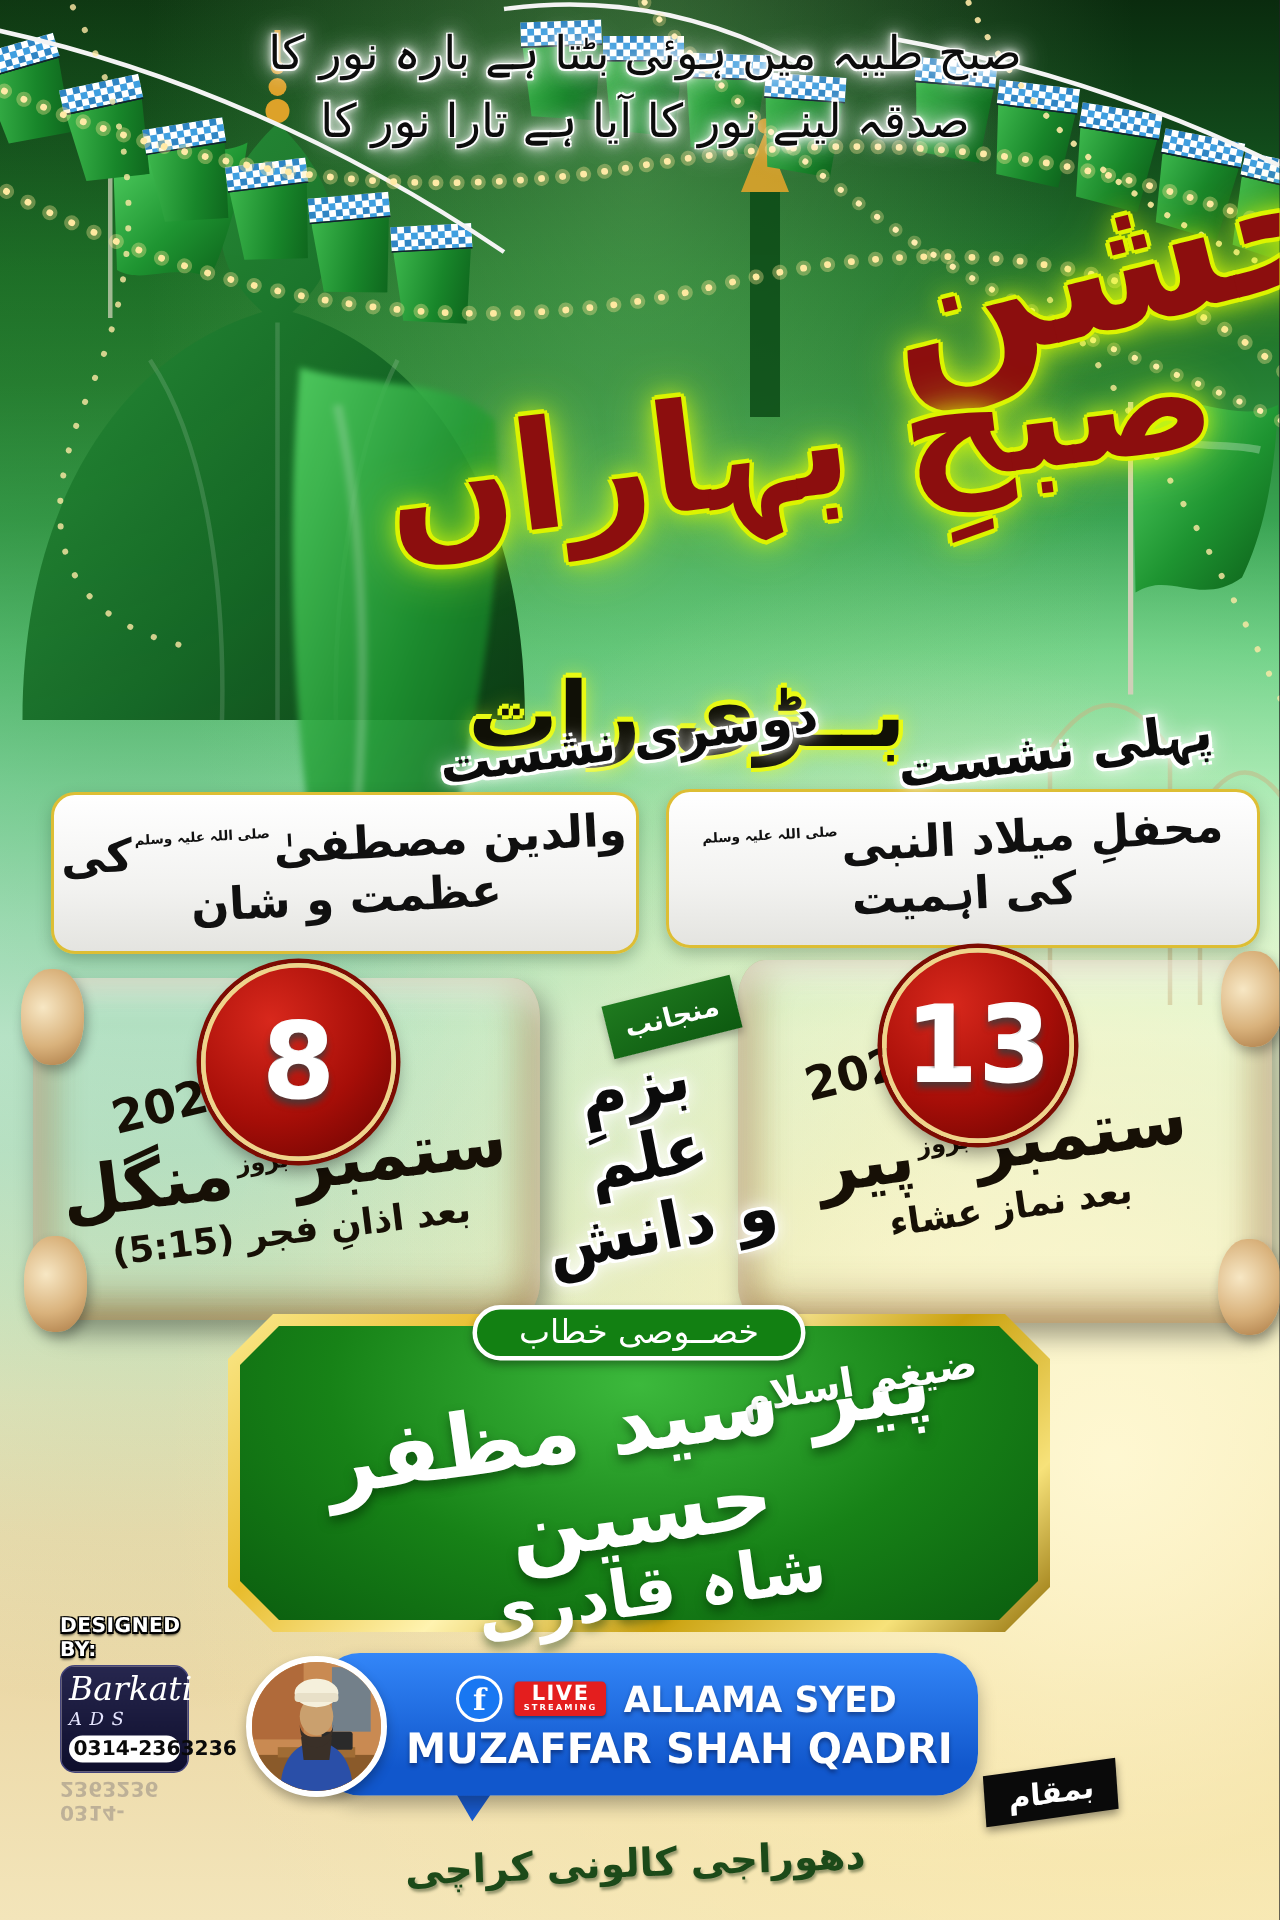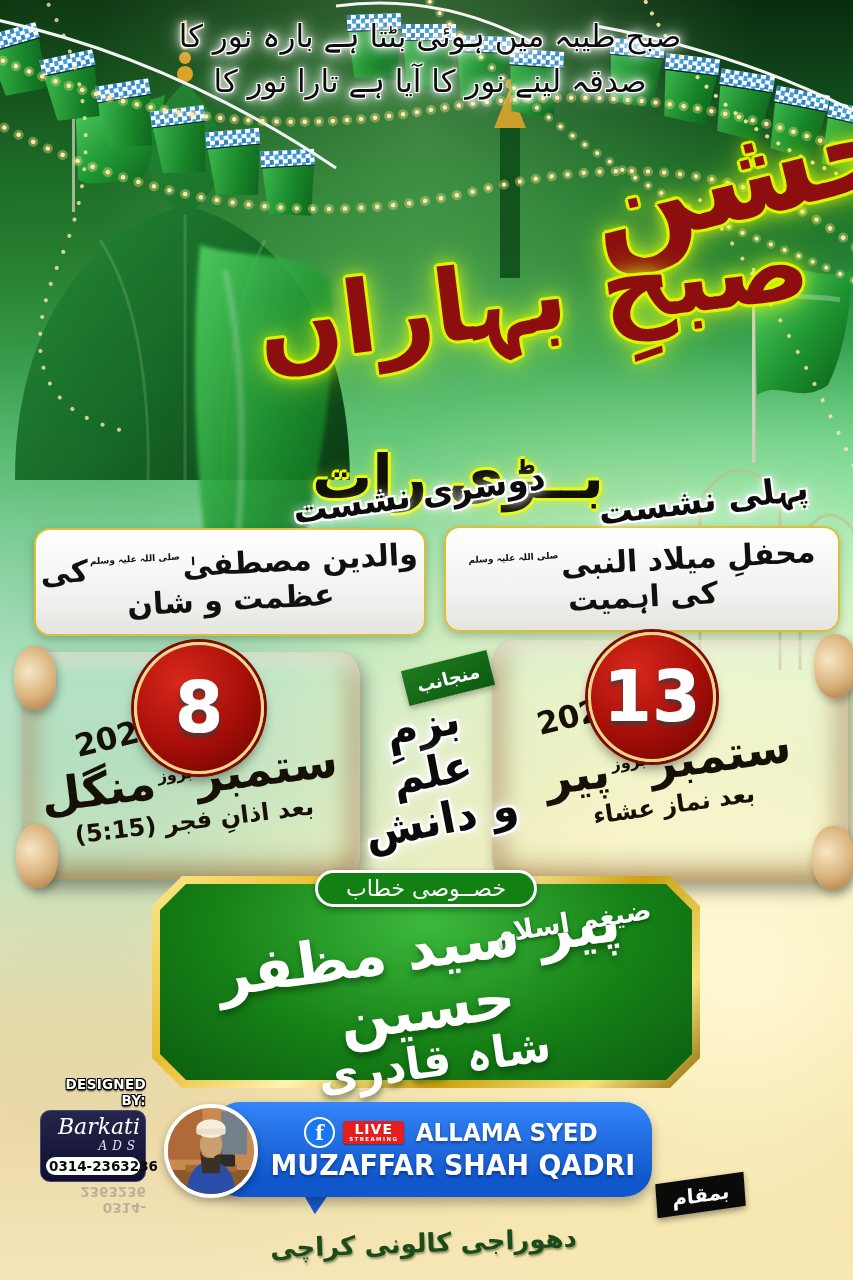--- a/index.html
+++ b/index.html
@@ -139,21 +139,21 @@
     text-shadow:0 2px 4px rgba(0,40,0,.6);}
   .speaker-name{position:absolute;inset:46px 16px 8px 16px;z-index:15;
     display:flex;flex-direction:column;align-items:center;justify-content:center;
     transform:rotate(-8deg);direction:rtl;color:#fff;text-align:center;}
   .speaker-line1{font-size:58px;font-weight:bold;line-height:1.05;
     text-shadow:0 4px 7px rgba(0,40,0,.55);}
   .speaker-line2{font-size:44px;font-weight:bold;line-height:1.0;
     text-shadow:0 4px 7px rgba(0,40,0,.55);}
 
   
-  .designer{position:absolute;left:40px;top:1076px;width:106px;z-index:16;text-align:right;}
+  .designer{position:absolute;left:40px;top:1076px;width:86px;z-index:16;text-align:left;}
   .designer-heading{font-size:13.5px;font-weight:bold;color:#fff;letter-spacing:.3px;
     text-shadow:-1px -1px 0 #000,1px -1px 0 #000,-1px 1px 0 #000,1px 1px 0 #000,0 2px 2px #000;}
   .designer-card{margin-top:2px;background:linear-gradient(180deg,#26264e,#0e0e2c);
     border:1px solid #44447a;border-radius:10px;padding:4px 5px 6px;}
   .brand{font-family:"DejaVu Serif",serif;font-style:italic;font-size:22px;color:#fff;line-height:1.05;}
   .brand-sub{font-family:"DejaVu Serif",serif;font-style:italic;font-size:12px;color:#e6e6ff;
     letter-spacing:5px;margin-top:1px;}
   .phone-pill{margin-top:4px;background:#fff;border-radius:11px;padding:1px 3px;
     font-size:13.5px;font-weight:bold;color:#0a0a0a;white-space:nowrap;}
   .phone-reflection{margin-top:2px;transform:scaleY(-1);opacity:.22;

